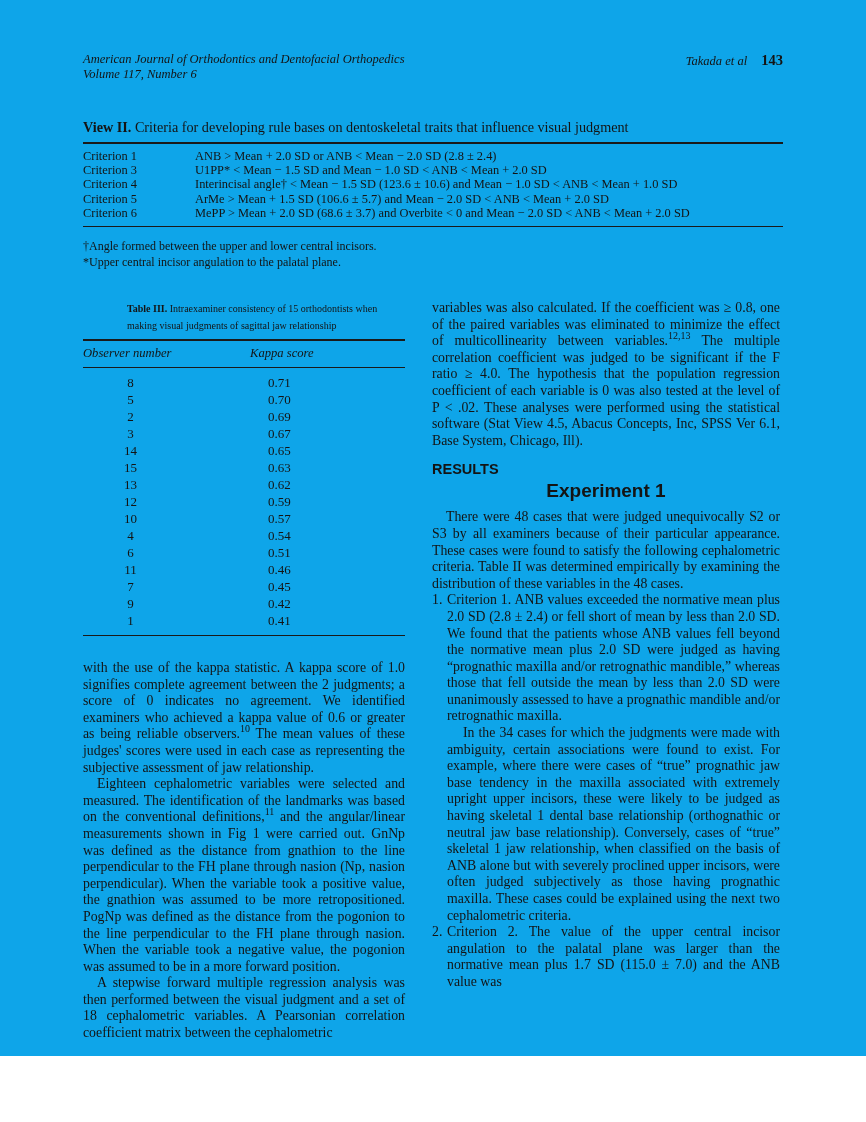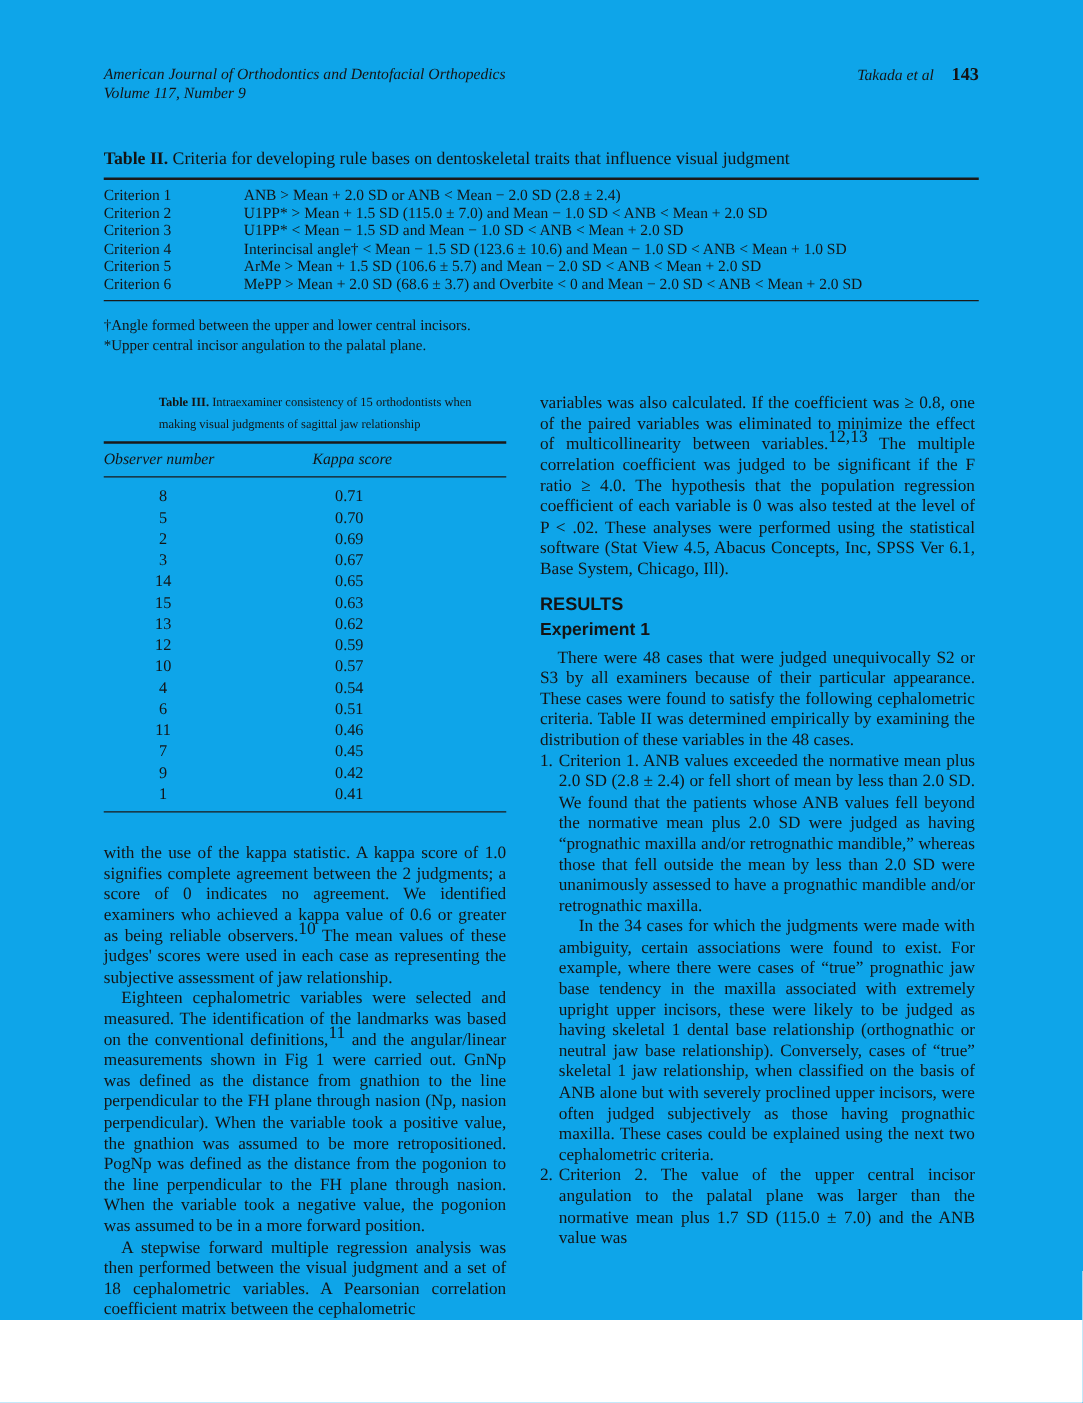--- a/index.html
+++ b/index.html
@@ -52,69 +52,65 @@
   .t3-kappa { padding-left:90px; }
 
   
   .body-text {
     font-size:13.8px;
     line-height:16.6px;
     text-align:justify;
   }
   .first-block { margin-top:24px; }
   .indent { text-indent:14px; }
-  sup.ref { font-size:14px; vertical-align:super; line-height:0; }
+  sup.ref { font-size:10px; vertical-align:super; line-height:0; }
 
   
   .results-heading {
     font-family:"Liberation Sans", sans-serif;
     font-weight:bold; font-size:14.5px;
     margin:12px 0 3px 0; text-align:left;
   }
   .experiment-heading {
     font-family:"Liberation Sans", sans-serif;
-    font-weight:bold; font-size:14px;
-    margin:0 0 7px 0; text-align:left;
+    font-weight:bold; font-size:19px;
+    margin:0 0 7px 0; text-align:center;
   }
 
   
   .numbered-item { position:relative; padding-left:15px; }
   .numbered-item .num { position:absolute; left:0; top:0; font-size:13.8px; line-height:16.6px; }
   .cont-indent { text-indent:16px; }
 </style>
 </head>
 <body>
 
 <div class="page">
 
   <header class="page-header">
     <div class="header-left">
       <div>American Journal of Orthodontics and Dentofacial Orthopedics</div>
-      <div>Volume 117, Number 9</div>
+      <div>Volume 117, Number 6</div>
     </div>
     <div class="header-right">
       <span class="authors">Takada et al</span>
       <span class="pagenum">143</span>
     </div>
   </header>
 
   <section class="table2-section">
     <div class="table-caption">
-      <span class="tlabel">Table II.</span>
+      <span class="tlabel">View II.</span>
       <span>Criteria for developing rule bases on dentoskeletal traits that influence visual judgment</span>
     </div>
     <div class="rule thick"></div>
     <div class="t2-body">
       <div class="t2-row">
         <span>Criterion 1</span>
         <span>ANB &gt; Mean + 2.0 SD or ANB &lt; Mean − 2.0 SD (2.8 ± 2.4)</span>
-      </div>
-      <div class="t2-row">
-        <span>Criterion 2</span>
-        <span>U1PP* &gt; Mean + 1.5 SD (115.0 ± 7.0) and Mean − 1.0 SD &lt; ANB &lt; Mean + 2.0 SD</span>
       </div>
       <div class="t2-row">
         <span>Criterion 3</span>
         <span>U1PP* &lt; Mean − 1.5 SD and Mean − 1.0 SD &lt; ANB &lt; Mean + 2.0 SD</span>
       </div>
       <div class="t2-row">
         <span>Criterion 4</span>
         <span>Interincisal angle† &lt; Mean − 1.5 SD (123.6 ± 10.6) and Mean − 1.0 SD &lt; ANB &lt; Mean + 1.0 SD</span>
       </div>
       <div class="t2-row">

